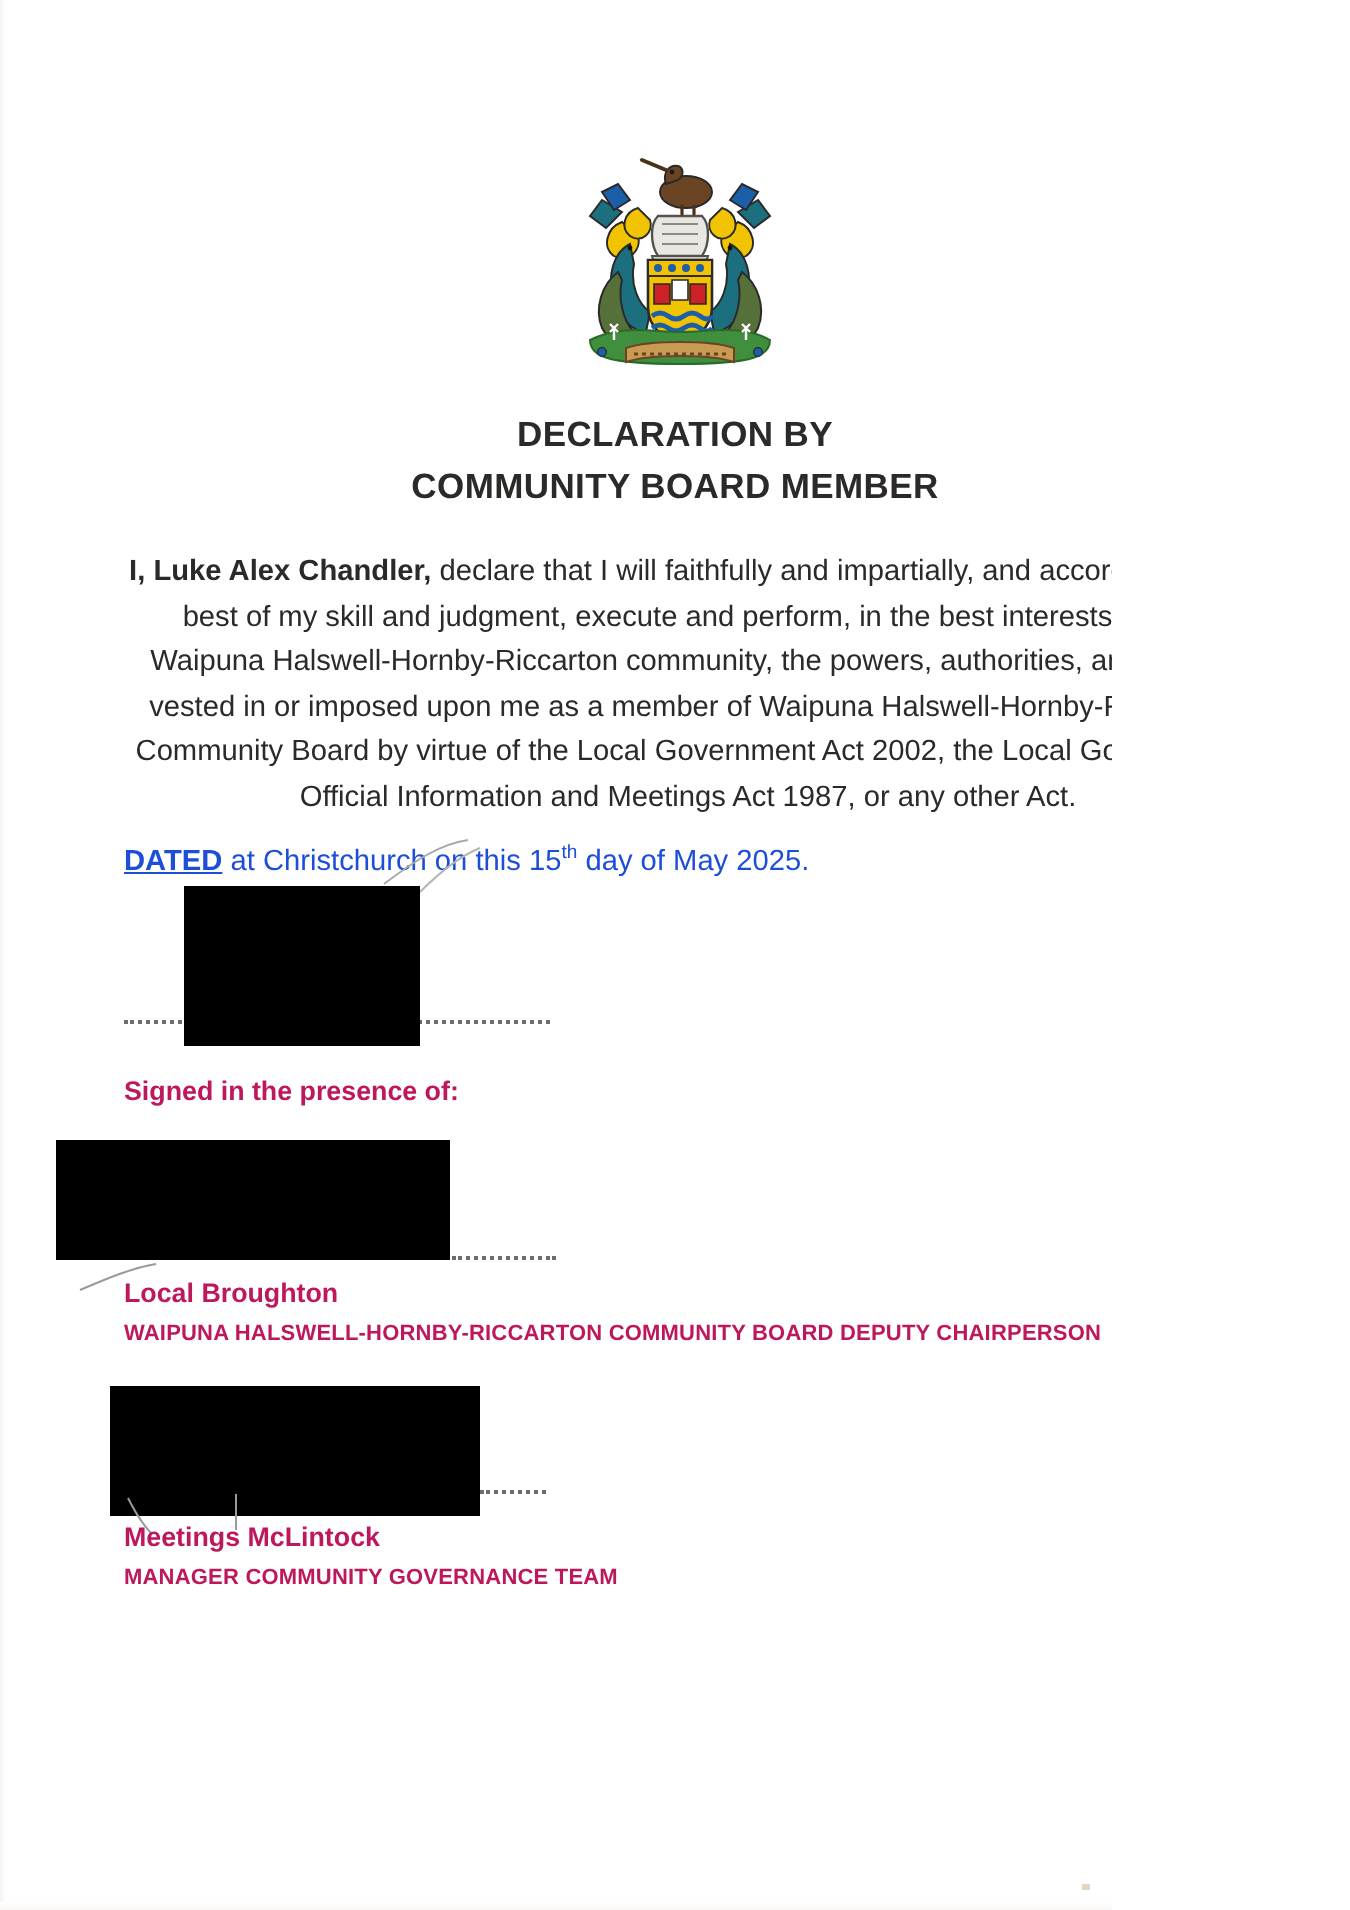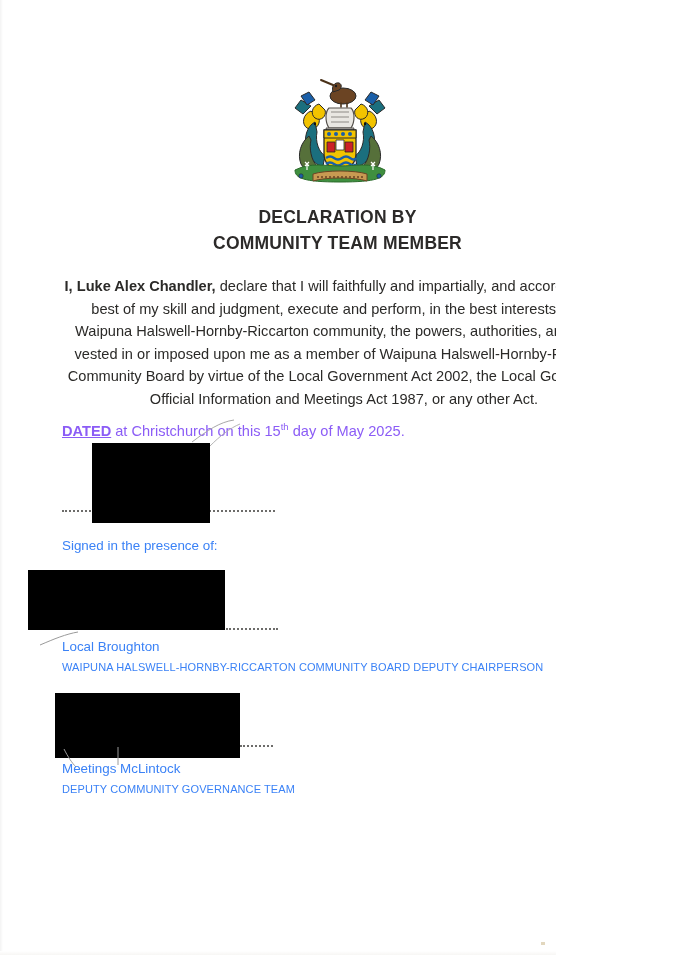--- a/index.html
+++ b/index.html
@@ -77,21 +77,21 @@
     text-align: center;
   }
   .body-text b { font-weight: bold; }
 
   .dated-line {
     position: absolute;
     left: 62px;
     top: 416px;
     font-size: 14.6px;
     line-height: 22px;
-    color: #8b5cf6;
+    color: #1d4ed8;
     white-space: nowrap;
   }
   .dated-label {
     font-weight: bold;
     text-decoration: underline;
   }
   .sup { font-size: 9.5px; vertical-align: super; }
 
   
   .sig-area { position: absolute; left: 0; top: 0; width: 675px; height: 955px; }
@@ -104,22 +104,23 @@
 
   .redaction {
     position: absolute;
     background: #000000;
   }
 
   .sigtext {
     position: absolute;
     font-size: 13.4px;
     line-height: 18px;
-    color: #3b82f6;
+    color: #be185d;
     white-space: nowrap;
+    font-weight: bold;
   }
   .sigtext.caps {
     font-size: 11px;
     letter-spacing: .1px;
   }
 
   
   .penstroke {
     position: absolute;
     stroke: #9a9a9a;
@@ -205,21 +206,21 @@
           <circle cx="98" cy="98" r="2.2"></circle>
       </g>
 
       <path d="M32 96 C44 92 74 92 86 96 L86 103 C74 99 44 99 32 103 Z" fill="#c89a52" stroke="#6b4423" stroke-width="1"></path>
       <path d="M36 99 L82 99" stroke="#6b4423" stroke-width="1.6" stroke-dasharray="2 2"></path>
     </svg>
   </div>
 
   <div class="title-block">
     <div class="title-line">DECLARATION BY</div>
-    <div class="title-line">COMMUNITY TEAM MEMBER</div>
+    <div class="title-line">COMMUNITY BOARD MEMBER</div>
   </div>
 
   <div class="body-text"><b>I, Luke Alex Chandler,</b><span> declare that I will faithfully and impartially, and according to the best of my skill and judgment, execute and perform, in the best interests of the Waipuna Halswell-Hornby-Riccarton community, the powers, authorities, and duties vested in or imposed upon me as a member of Waipuna Halswell-Hornby-Riccarton Community Board by virtue of the Local Government Act 2002, the Local Government Official Information and Meetings Act 1987, or any other Act.</span></div>
 
   <div class="dated-line"><span class="dated-label">DATED</span><span> at Christchurch on this </span><span>15</span><span class="sup">th</span><span> day of May 2025.</span></div>
 
   <div class="sig-area">
 
     <svg class="penstroke" style="left:190px; top:418px; width:80px; height:30px;" viewBox="0 0 80 30">
       <path d="M2 24 C18 12 30 4 44 2" stroke="#a8a8a8" stroke-width="1" fill="none"></path>
@@ -239,16 +240,16 @@
     <div class="sigtext" style="left:62px; top:638px;">Local Broughton</div>
     <div class="sigtext caps" style="left:62px; top:658px;">WAIPUNA HALSWELL-HORNBY-RICCARTON COMMUNITY BOARD DEPUTY CHAIRPERSON</div>
 
     <div class="dotline" style="left:240px; top:745px; width:33px;"></div>
     <div class="redaction" style="left:55px; top:693px; width:185px; height:65px;"></div>
     <svg class="penstroke" style="left:62px; top:745px; width:90px; height:24px;" viewBox="0 0 90 24">
       <path d="M2 4 C6 12 10 18 14 22" stroke="#9a9a9a" stroke-width="1" fill="none"></path>
       <path d="M56 2 L56 20" stroke="#9a9a9a" stroke-width="1" fill="none"></path>
     </svg>
     <div class="sigtext" style="left:62px; top:760px;">Meetings McLintock</div>
-    <div class="sigtext caps" style="left:62px; top:780px;">DEPUTY COMMUNITY GOVERNANCE TEAM</div>
+    <div class="sigtext caps" style="left:62px; top:780px;">MANAGER COMMUNITY GOVERNANCE TEAM</div>
 
   </div>
 </div>
 
 </body></html>

